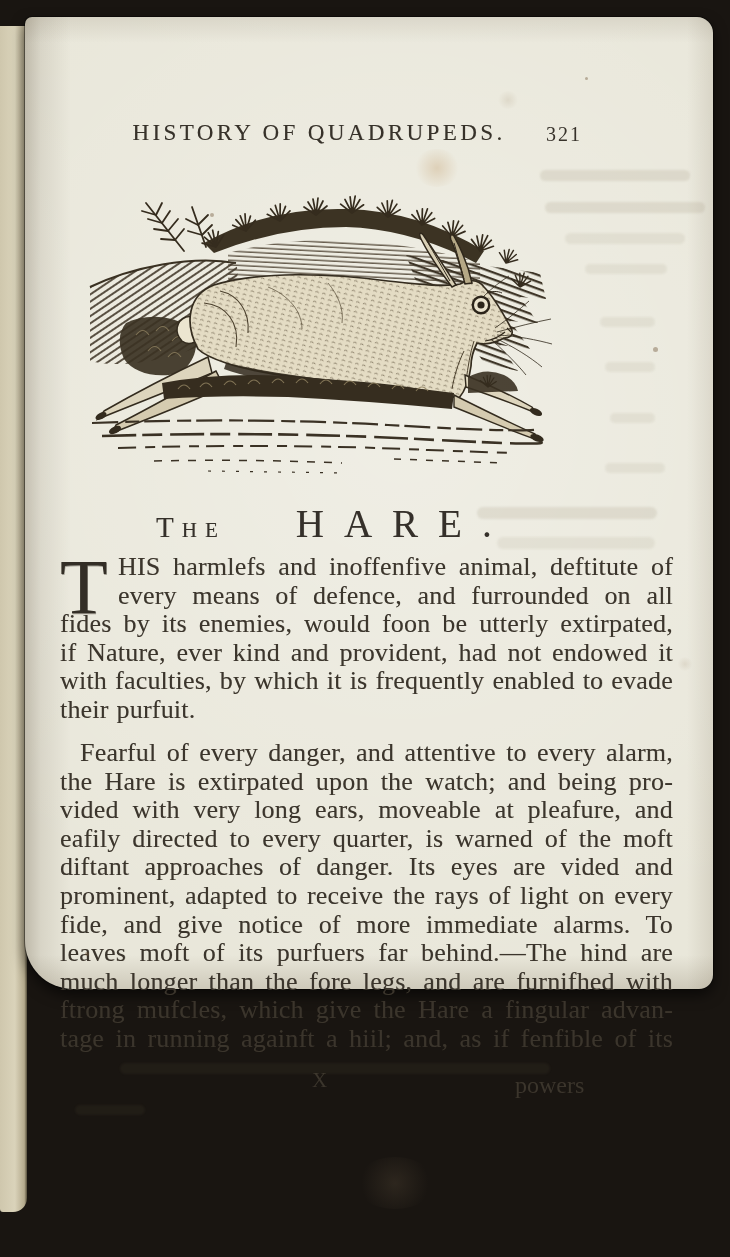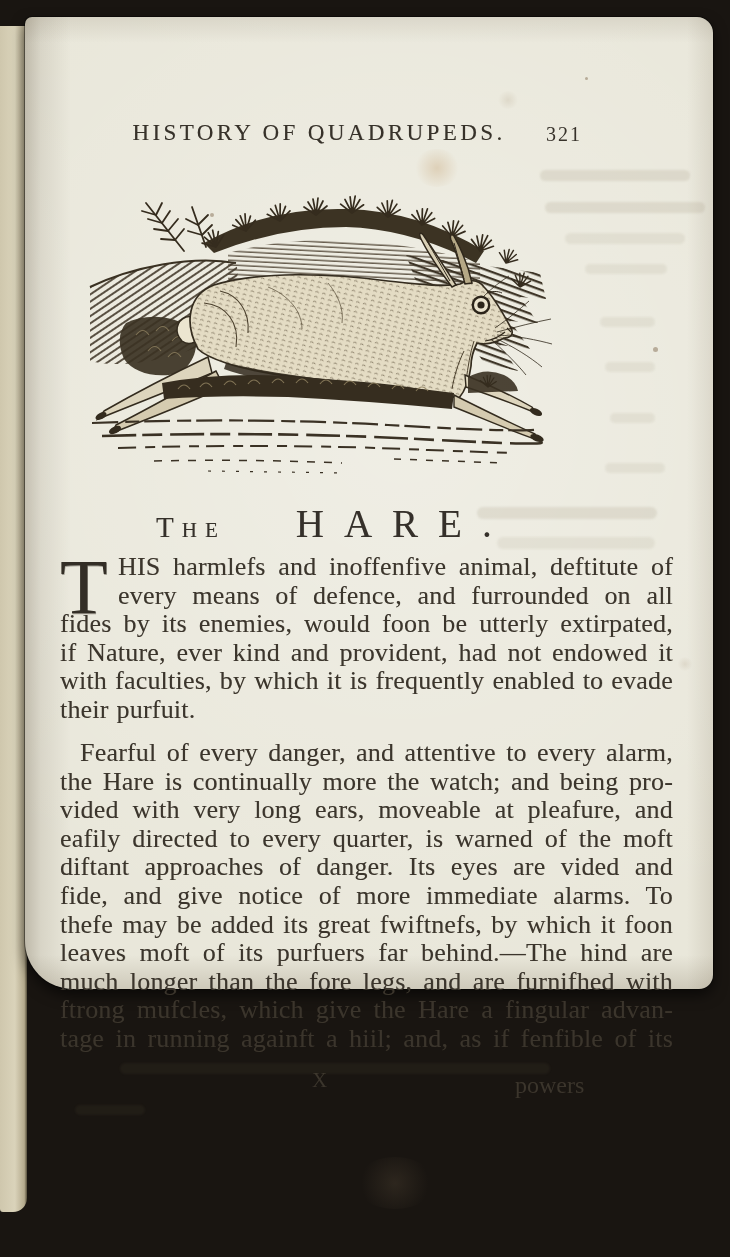--- a/index.html
+++ b/index.html
@@ -202,26 +202,26 @@
     <div class="tline dcpad">HIS harmlefs and inoffenfive animal, deftitute of</div>
     <div class="tline dcpad">every means of defence, and furrounded on all</div>
     <div class="tline">fides by its enemies, would foon be utterly extirpated,</div>
     <div class="tline">if Nature, ever kind and provident, had not endowed it</div>
     <div class="tline">with faculties, by which it is frequently enabled to evade</div>
     <div class="tline noj">their purfuit.</div>
   </div>
 
   <div class="para p2">
     <div class="tline ind">Fearful of every danger, and attentive to every alarm,</div>
-    <div class="tline">the Hare is continually more the watch; and being pro-</div>
+    <div class="tline">the Hare is extirpated upon the watch; and being pro-</div>
     <div class="tline">vided with very long ears, moveable at pleafure, and</div>
     <div class="tline">eafily directed to every quarter, is warned of the moft</div>
     <div class="tline">diftant approaches of danger.  Its eyes are vided and</div>
+    <div class="tline">prominent, adapted to receive the rays of light on every</div>
     <div class="tline">fide, and give notice of more immediate alarms.  To</div>
-    <div class="tline">thefe may be added its great fwiftnefs, by which it foon</div>
     <div class="tline">leaves moft of its purfuers far behind.—The hind are</div>
     <div class="tline">much longer than the fore legs, and are furnifhed with</div>
     <div class="tline">ftrong mufcles, which give the Hare a fingular advan-</div>
     <div class="tline">tage in running againft a hiil; and, as if fenfible of its</div>
   </div>
 
   <div class="page-foot">
     <span class="sig">X</span>
     <span class="catchword">powers</span>
   </div>

